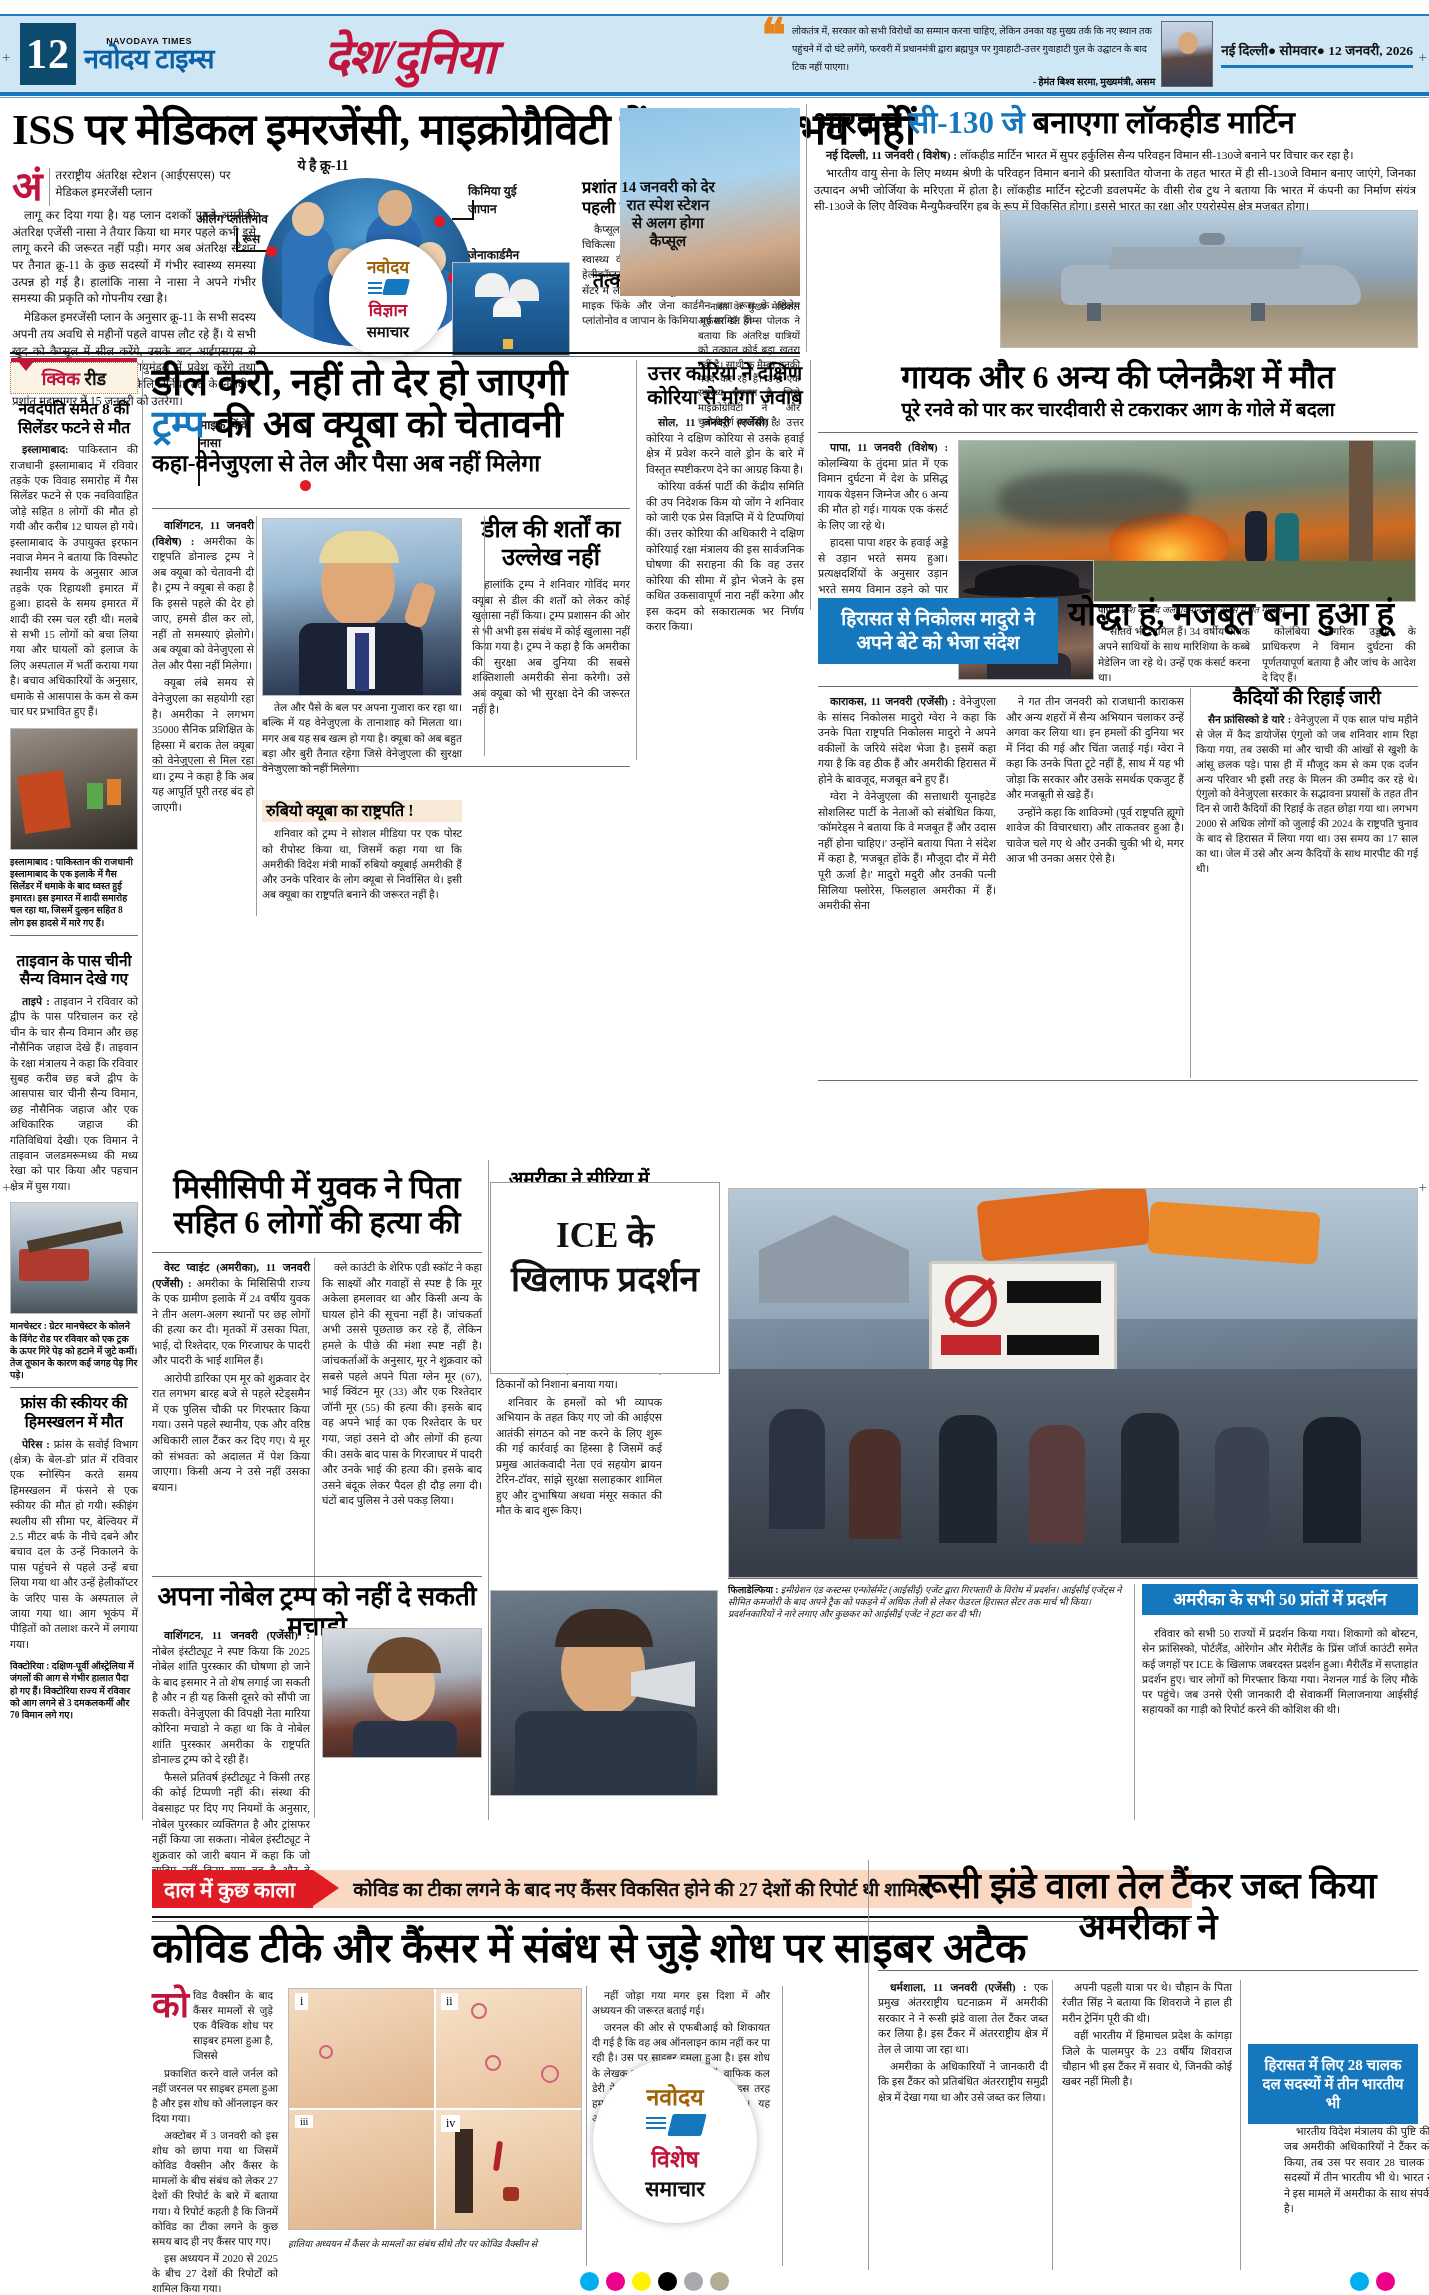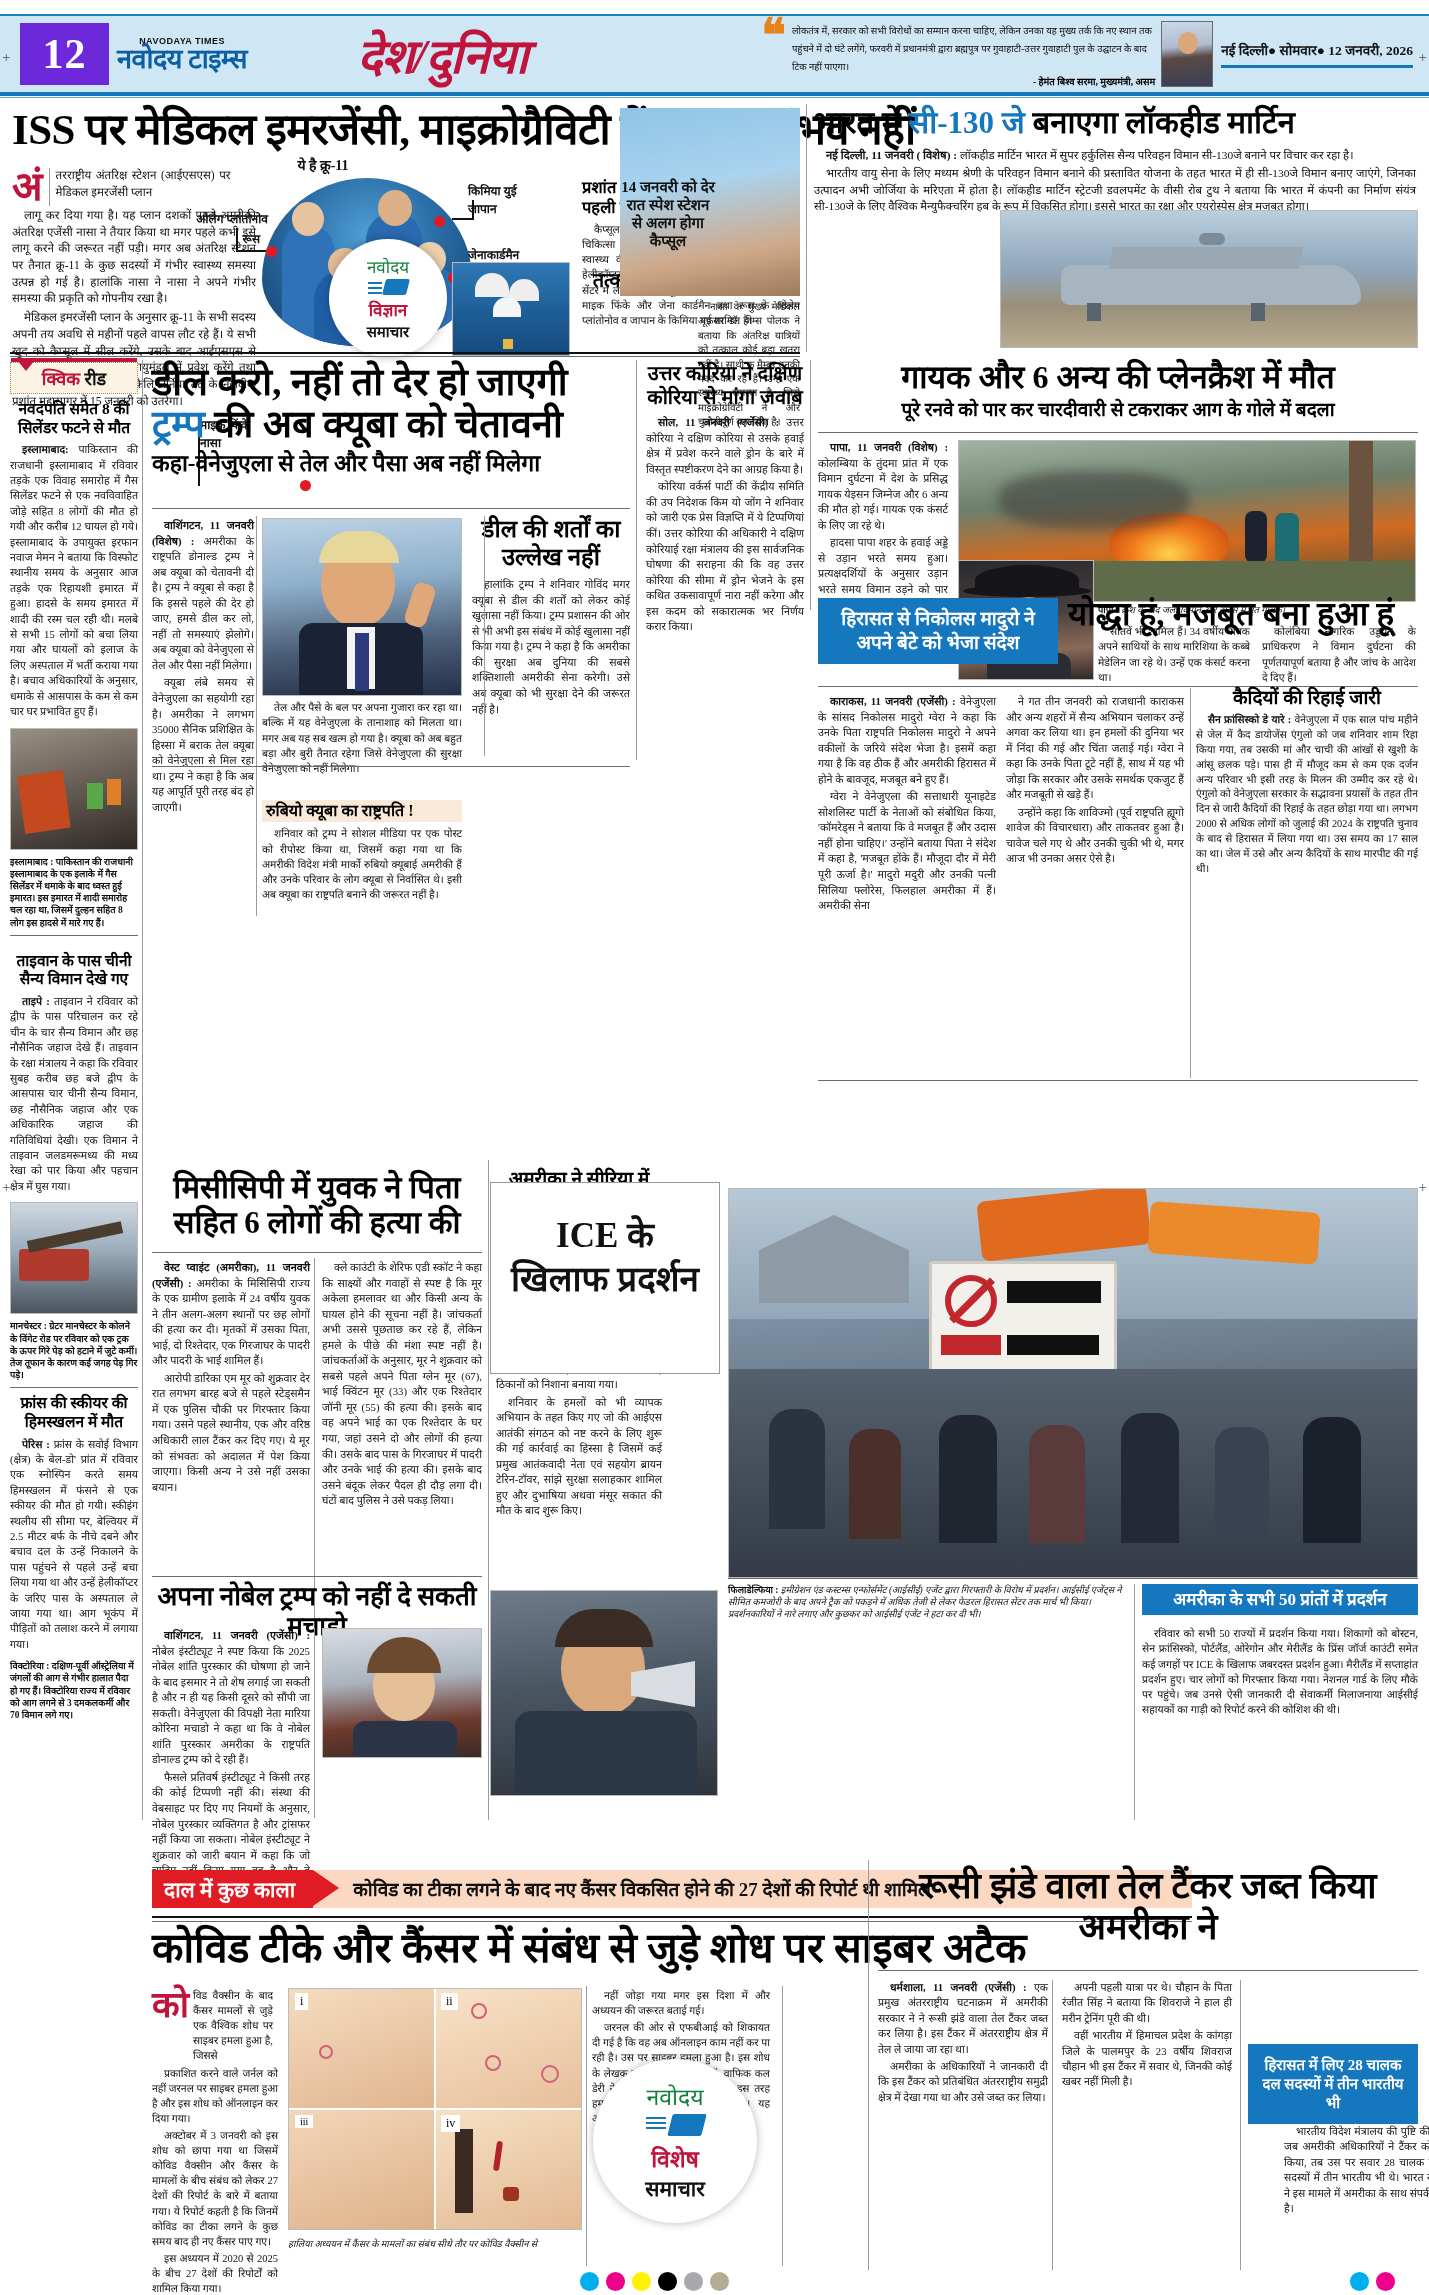--- a/index.html
+++ b/index.html
@@ -13,21 +13,21 @@
   .page { position: relative; width: 1429px; height: 2295px; background: #fff; }
 
   
   .masthead {
     position: absolute; left: 0; top: 14px; width: 1429px; height: 78px;
     background: #cfe6f5;
     border-top: 2px solid #1a7fc1;
     display: flex; align-items: center;
   }
   .page-num-box {
-    width: 89px; height: 62px; margin-left: 20px; background: #6d28d9;
+    width: 56px; height: 62px; margin-left: 20px; background: #0c4a6e;
     color: #fff; font-size: 42px; font-weight: bold; letter-spacing: 1px;
     display: flex; align-items: center; justify-content: center;
     font-family: "Liberation Serif", serif;
   }
   .brand-wrap { margin-left: 8px; display: flex; flex-direction: column; justify-content: center; }
   .brand-en { font-size: 9px; font-weight: bold; letter-spacing: .5px; color: #111; font-family:"Liberation Sans",sans-serif; text-align:center; }
   .brand-hi { font-size: 27px; font-weight: bold; color: #0b5fa5; line-height: 1; letter-spacing: -.5px; }
   .section-title {
     flex: 0 0 auto; margin-left: 110px;
     font-size: 48px; font-weight: bold; color: #c0143c;
@@ -108,21 +108,21 @@
     position: absolute; font-weight: bold; color: #111; line-height: 1.2; text-align: center;
   }
 
   
   .logo-circle {
     position: absolute; border-radius: 50%; background: #fff;
     box-shadow: 0 0 0 3px #fff, 0 0 10px 3px rgba(0,0,0,.28);
     display: flex; flex-direction: column; align-items: center; justify-content: center;
     overflow: hidden;
   }
-  .logo-circle .l1 { color:#15803d; font-weight:normal; }
+  .logo-circle .l1 { color:#a16207; font-weight:bold; }
   .logo-circle .l2 { color:#c0143c; font-weight:bold; }
   .logo-circle .l3 { color:#111; font-weight:bold; }
   .logo-icon { width: 40px; height: 18px; position: relative; }
   .logo-icon .book { position:absolute; right:0; top:0; width:24px; height:16px;
      background:#1577bd; transform: skewX(-14deg); border-radius:2px; }
   .logo-icon .lines { position:absolute; left:0; top:3px; width:14px; height:2px; background:#1577bd;
      box-shadow: 0 5px 0 #1577bd, 0 10px 0 #1577bd; }
 
   
   .ribbon-red {

